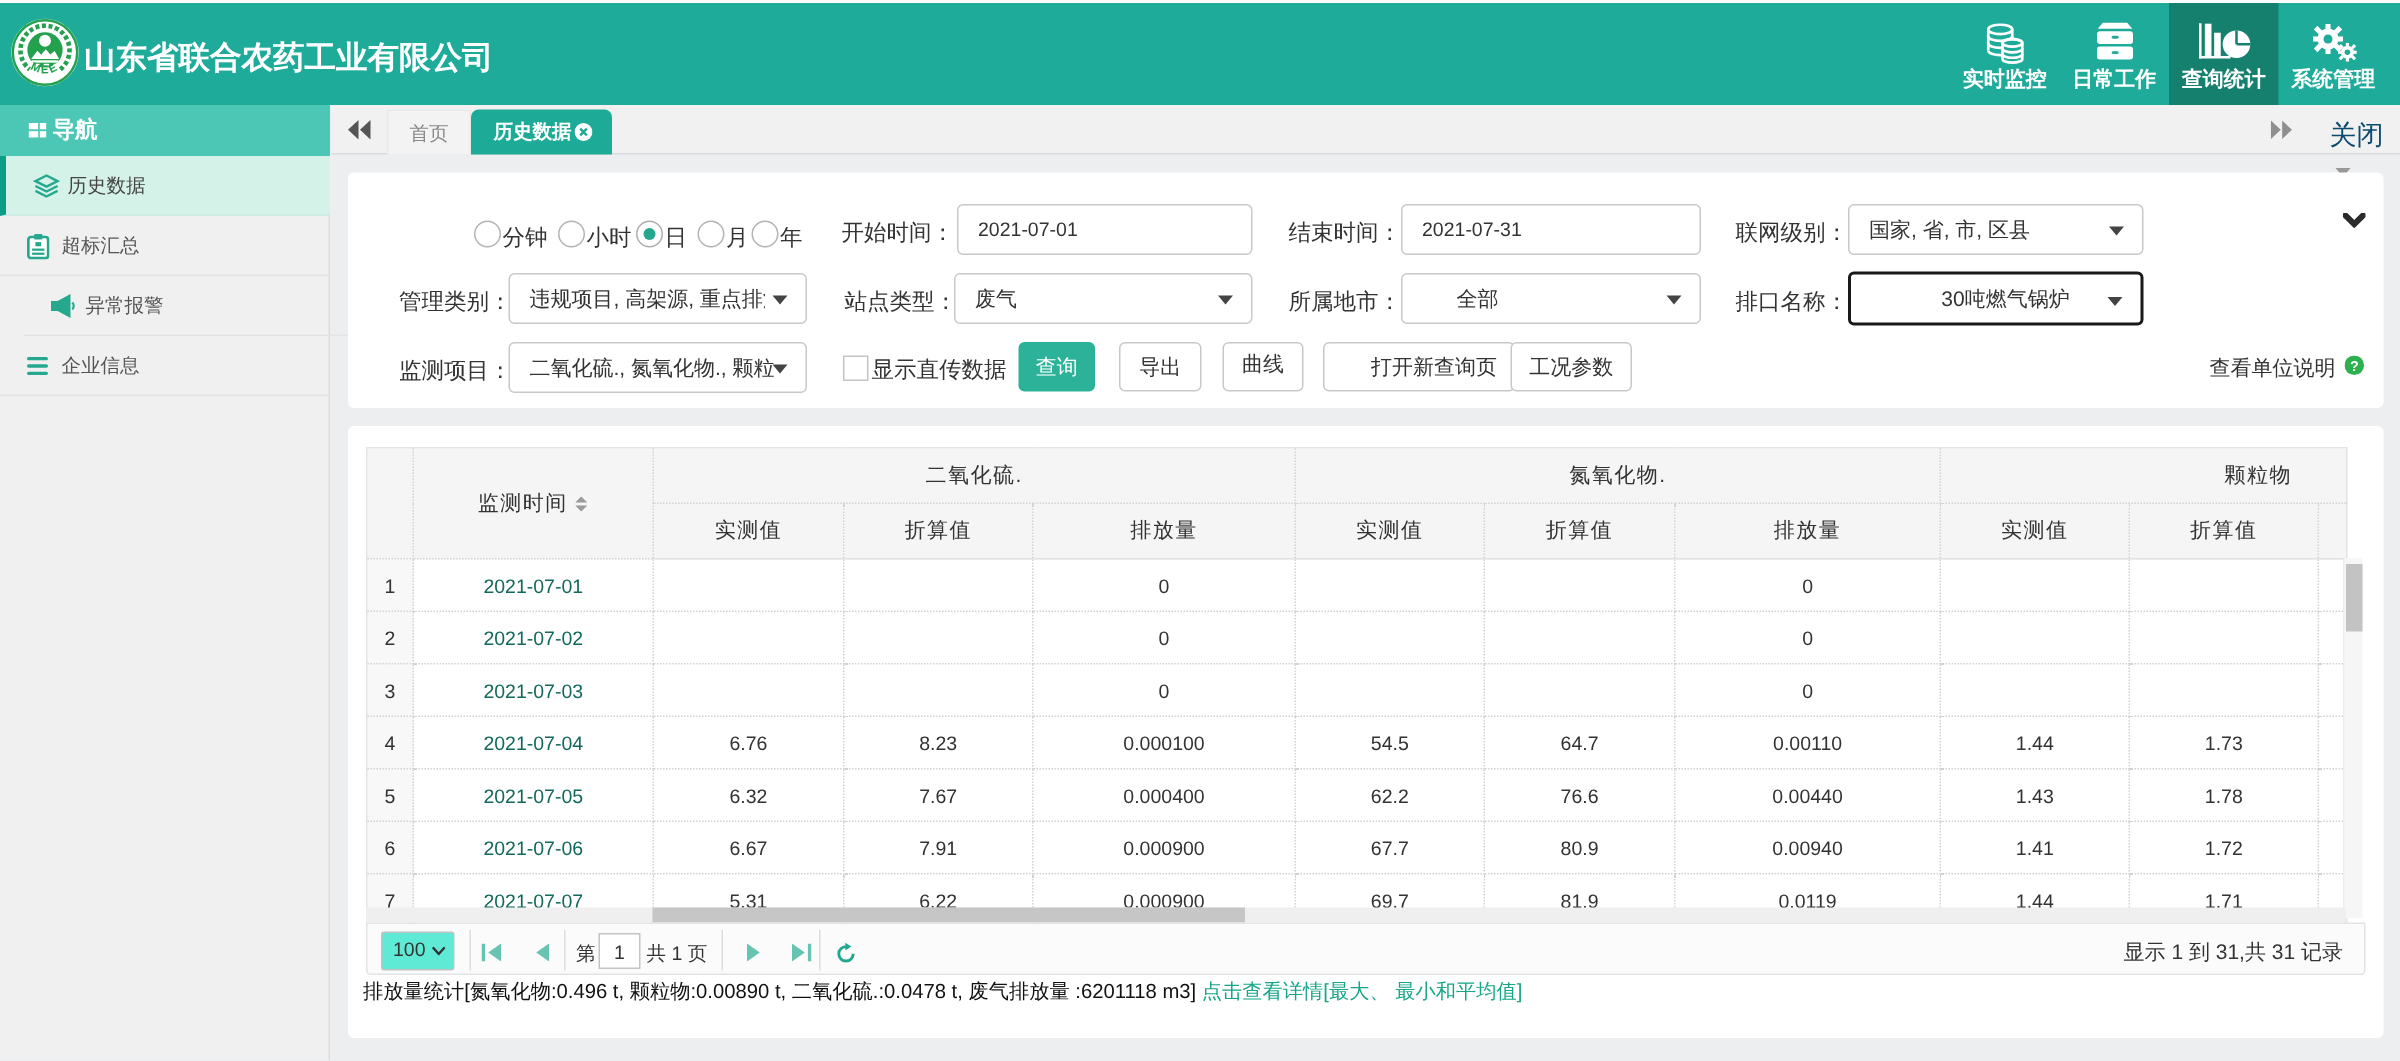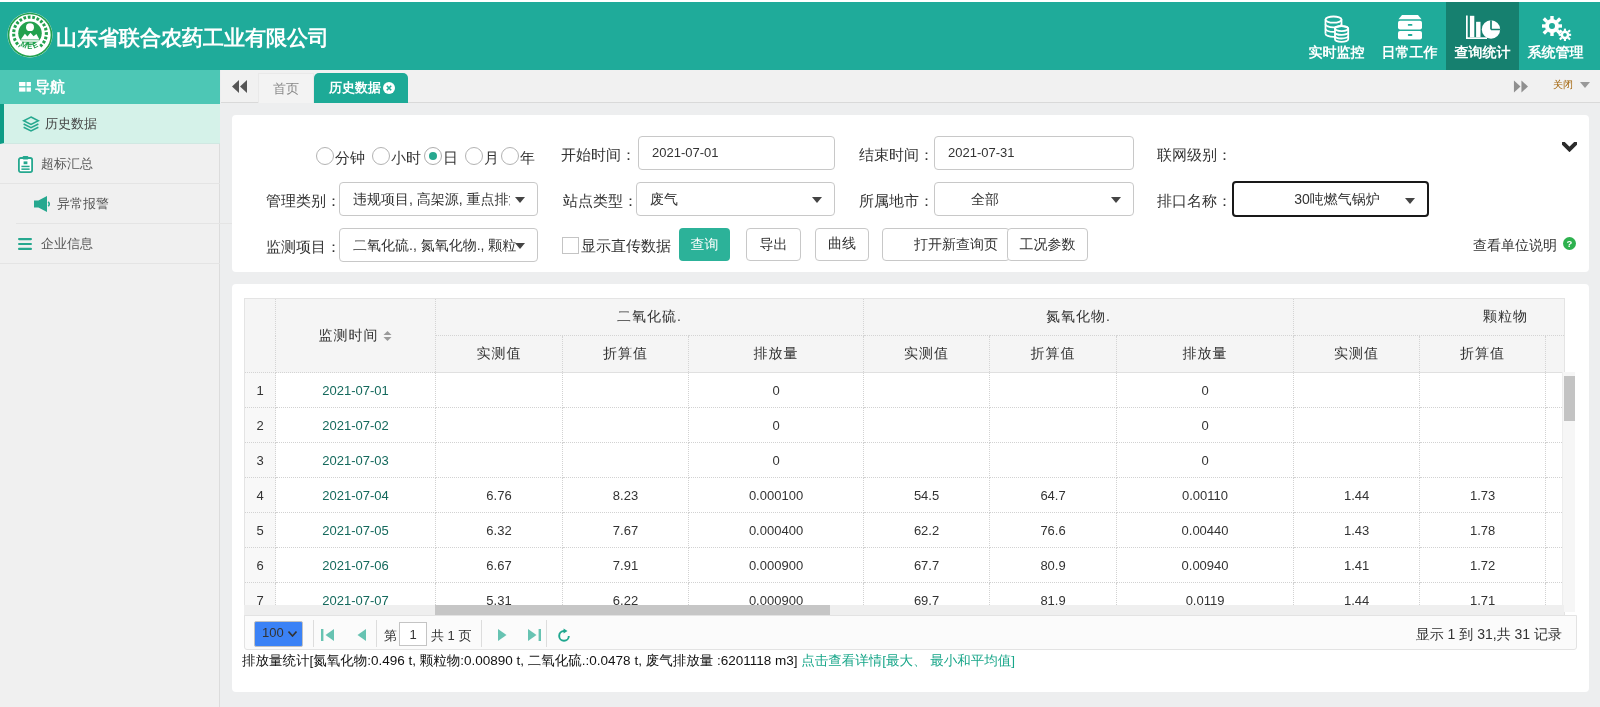--- a/index.html
+++ b/index.html
@@ -202,40 +202,41 @@
     <div class="tab-active">历史数据
       <svg style="position:absolute;right:13px;top:9px;" width="12" height="12" viewBox="0 0 12 12">
         <circle cx="6" cy="6" r="6" fill="#fff"></circle>
         <path d="M3.8 3.8 L8.2 8.2 M8.2 3.8 L3.8 8.2" stroke="#1daa97" stroke-width="1.6"></path>
       </svg>
     </div>
     <svg style="position:absolute;left:1292px;top:10px;" width="15" height="13" viewBox="0 0 16 13" fill="#8f8f8f">
       <path d="M1 0 L1 13 L8 6.5 Z"></path>
         <path d="M9 0 L9 13 L16 6.5 Z"></path>
     </svg>
-    <div style="position:absolute;left:1332px;top:8px;font-size:10px;color:#a16207;">关闭
+    <div style="position:absolute;left:1332px;top:8px;font-size:18px;color:#0c4a6e;">关闭
       <span style="display:inline-block;width:0;height:0;border-left:5px solid transparent;border-right:5px solid transparent;border-top:6px solid #999;margin-left:4px;"></span>
     </div>
   </div>
   <div id="filterpanel">
     <div class="radio" style="left:84px;top:32px;"></div>
       <div class="rlabel" style="left:103px;top:34px;">分钟</div>
     <div class="radio" style="left:140px;top:32px;"></div>
       <div class="rlabel" style="left:159px;top:34px;">小时</div>
     <div class="radio on" style="left:192px;top:32px;"></div>
       <div class="rlabel" style="left:211px;top:34px;">日</div>
     <div class="radio" style="left:233px;top:32px;"></div>
       <div class="rlabel" style="left:252px;top:34px;">月</div>
     <div class="radio" style="left:269px;top:32px;"></div>
       <div class="rlabel" style="left:288px;top:34px;">年</div>
     <div class="lbl" style="left:329px;top:31px;font-size:15px;">开始时间：</div>
     <div class="inp" style="left:406px;top:21px;width:197px;">2021-07-01</div>
     <div class="lbl" style="left:627px;top:31px;font-size:15px;">结束时间：</div>
     <div class="inp" style="left:702px;top:21px;width:200px;">2021-07-31</div>
     <div class="lbl" style="left:925px;top:31px;font-size:15px;">联网级别：</div>
+    <div class="sel" style="left:1000px;top:21px;width:197px;">国家, 省, 市, 区县<span class="caret"></span></div>
     <svg style="position:absolute;left:1330px;top:27px;" width="15" height="10" viewBox="0 0 15 10">
       <path d="M1.6 1.6 L7.5 7.4 L13.4 1.6" fill="none" stroke="#2b2b2b" stroke-width="4" stroke-linecap="square"></path>
     </svg>
 
     <div class="lbl" style="left:34px;top:77px;font-size:15px;">管理类别：</div>
     <div class="sel" style="left:107px;top:67px;width:199px;"><span style="display:inline-block;max-width:157px;overflow:hidden;white-space:nowrap;vertical-align:top;">违规项目, 高架源, 重点排污单位</span><span class="caret" style="top:14px;"></span></div>
     <div class="lbl" style="left:331px;top:77px;font-size:15px;">站点类型：</div>
     <div class="sel" style="left:404px;top:67px;width:199px;">废气<span class="caret" style="top:14px;"></span></div>
     <div class="lbl" style="left:627px;top:77px;font-size:15px;">所属地市：</div>
     <div class="sel" style="left:702px;top:67px;width:200px;padding-left:36px;">全部<span class="caret" style="top:14px;"></span></div>
@@ -389,21 +390,21 @@
       </tbody>
         </table>
     </div>
     <div style="position:absolute;left:1330px;top:88px;width:13px;height:240px;background:#f6f6f6;border-left:1px solid #ededed;">
       <div style="position:absolute;left:1px;top:4px;width:11px;height:45px;background:#c3c3c3;"></div>
     </div>
     <div style="position:absolute;left:12px;top:321px;width:1320px;height:10px;background:#efefef;">
       <div style="position:absolute;left:191px;top:0;width:395px;height:10px;background:#c6c6c6;"></div>
     </div>
     <div id="pager">
-      <div style="position:absolute;left:9px;top:5px;width:49px;height:26px;border:1px solid #c2c2c2;border-radius:2px;background:#3b82f6;line-height:22px;padding-left:7px;">100
+      <div style="position:absolute;left:9px;top:5px;width:49px;height:26px;border:1px solid #c2c2c2;border-radius:2px;background:#5eead4;line-height:22px;padding-left:7px;">100
         <svg style="position:absolute;right:5px;top:9px;" width="9" height="6" viewBox="0 0 9 6">
             <path d="M0.5 0.5 L4.5 5 L8.5 0.5" fill="none" stroke="#333" stroke-width="1.6"></path>
           </svg>
       </div>
       <div style="position:absolute;left:68px;top:4px;width:1px;height:27px;background:#ddd;"></div>
       <svg style="position:absolute;left:76px;top:13px;" width="14" height="12" viewBox="0 0 14 12">
           <rect x="0" y="0" width="2.4" height="12" fill="#67c3b2"></rect>
           <path d="M13 0 L13 12 L4.5 6 Z" fill="#67c3b2"></path>
         </svg>
       <svg style="position:absolute;left:112px;top:13px;" width="10" height="12" viewBox="0 0 10 12">

